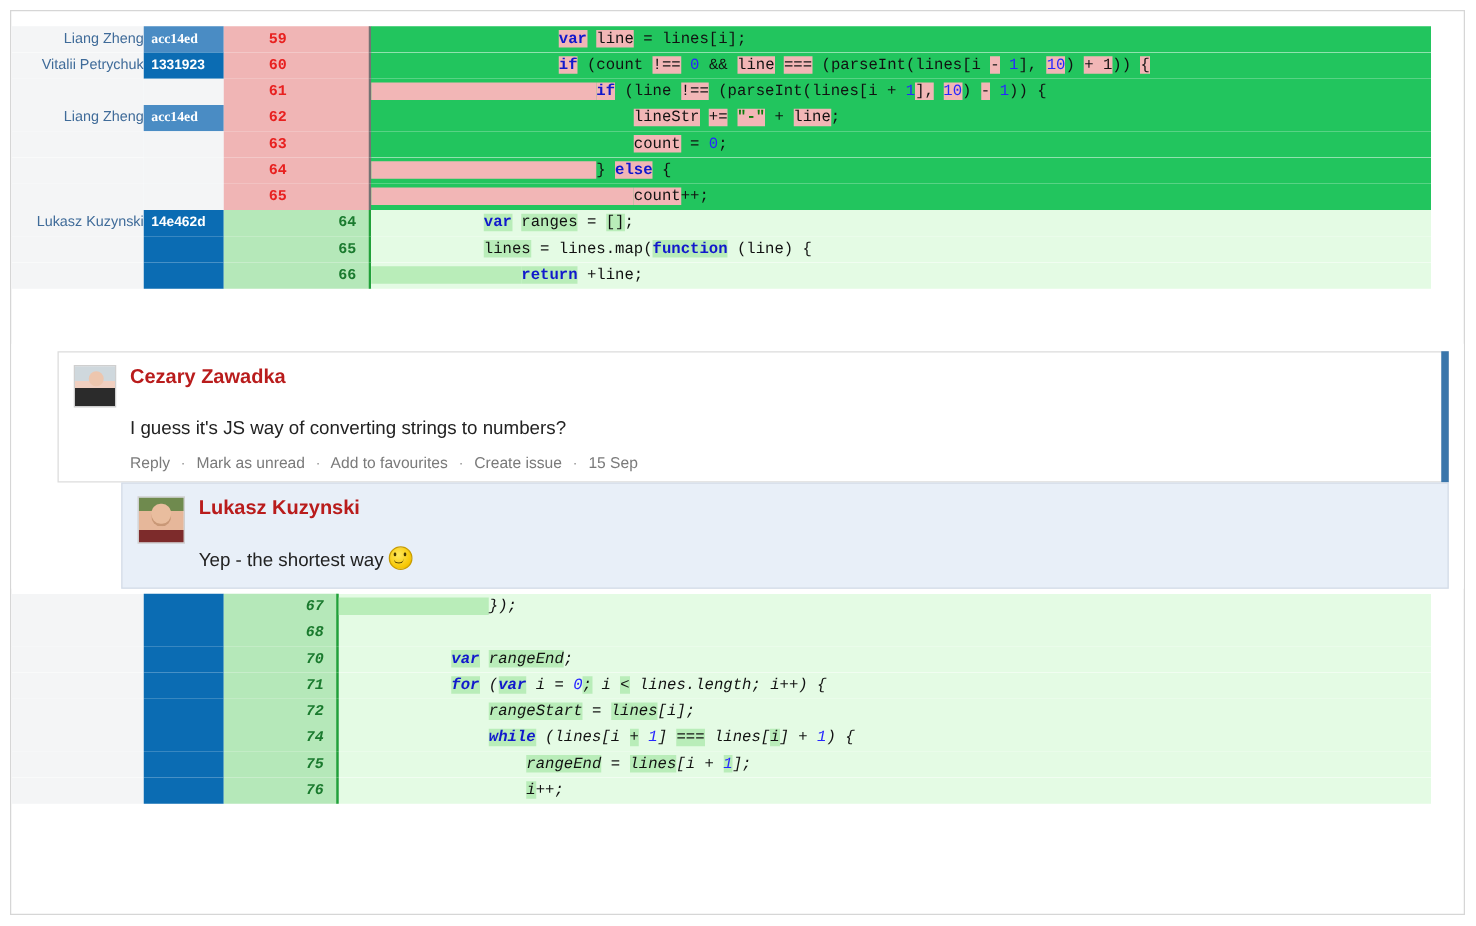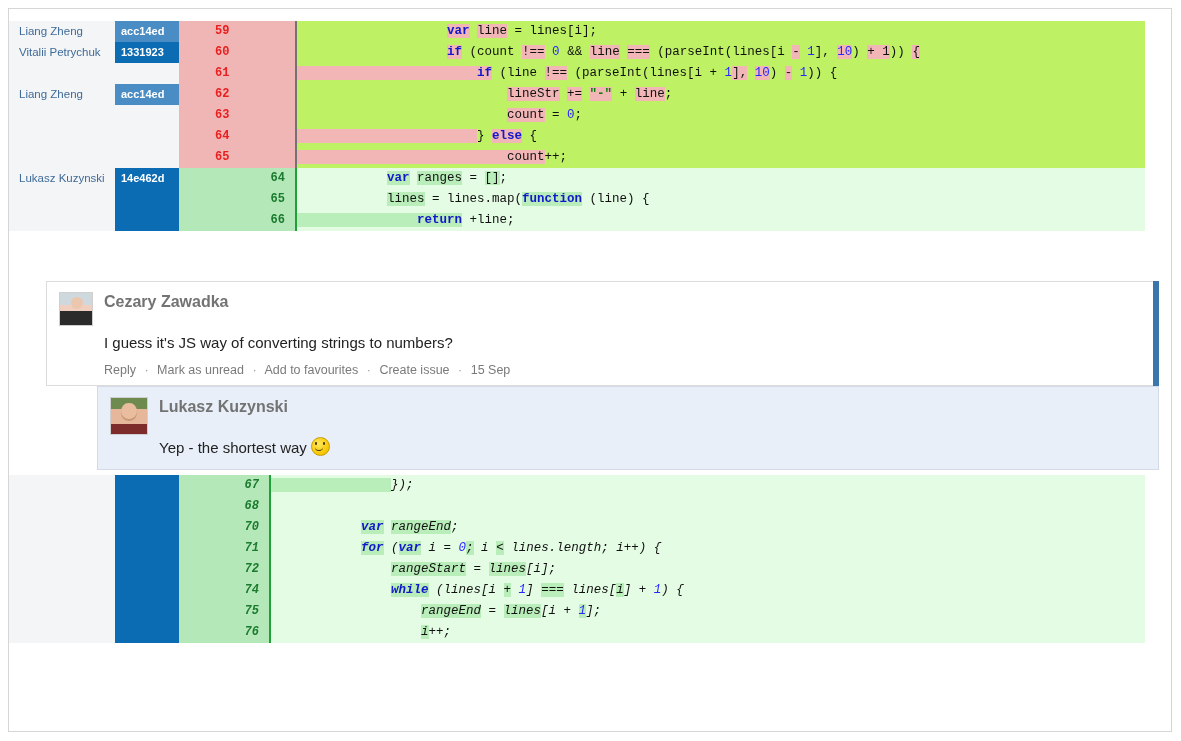--- a/index.html
+++ b/index.html
@@ -21,33 +21,33 @@
   .diff{
     border-collapse:collapse;
     table-layout:fixed;
     font-family:"Liberation Mono","DejaVu Sans Mono",monospace;
     font-size:12.5px;
   }
   .diff td{padding:0;vertical-align:top;height:21px;line-height:21px;white-space:pre;}
 
   .c-author{width:96px;background:#f4f5f6;color:#3f6b99;
     font-family:"Liberation Sans",sans-serif;font-size:11.5px;
-    padding-left:10px !important;overflow:hidden;text-overflow:ellipsis;}
+    padding-left:10px !important;overflow:hidden;text-overflow:ellipsis;text-align:right;}
   .c-hash{width:58px;color:#ffffff;font-family:"Liberation Sans",sans-serif;
     font-size:11px;font-weight:bold;text-align:left;padding-left:6px !important;}
-  .hash-a{background:#4a8cc4;}
+  .hash-a{background:#4a8cc4;font-family:Liberation Serif, serif;}
   .hash-b{background:#0b6cb3;}
   .hash-blank{background:#f4f5f6;}
   .c-num{width:80px;font-size:12px;font-weight:bold;}
   .c-code{position:relative;}
 
   
   .row-del .c-num{background:#f0b5b5;color:#e8201f;text-align:left;padding-left:36px !important;
      border-right:2px solid #737373;}
-  .row-del .c-code{background:#bef264;font-family:Liberation Mono, monospace;}
+  .row-del .c-code{background:#22c55e;font-family:Liberation Mono, monospace;}
   .row-del .c-author{background:#f4f5f6;}
   
   .row-add .c-num{background:#b5e8b9;color:#1a7a2e;text-align:right;padding-right:10px !important;
      border-right:2px solid #21a03a;}
   .row-add .c-code{background:#e4fbe4;}
   .row-add .c-author{background:#f4f5f6;}
   .row-add .c-hash.hash-blank{background:#0b6cb3;}
 
   .code-inner{display:block;padding-left:0;}
   .kw{color:#1118cc;font-weight:bold;}
@@ -71,21 +71,21 @@
     position:relative;margin:0 14px 0 88px;background:#e8eff8;
     border:1px solid #d3dbe6;box-sizing:border-box;
   }
   .reply-card .comment-inner{padding:10px 12px 10px 12px;}
 
   .c-row{display:flex;align-items:flex-start;}
   .avatar{width:34px;height:34px;flex:0 0 34px;margin-right:11px;border:1px solid #cfcfcf;
     box-sizing:border-box;overflow:hidden;position:relative;background:#cfd3d6;}
   .avatar.big{width:38px;height:38px;flex:0 0 38px;}
   .c-body{flex:1 1 auto;min-width:0;}
-  .c-name{color:#737373;font-weight:bold;font-size:16px;line-height:20px;
+  .c-name{color:#b91c1c;font-weight:bold;font-size:16px;line-height:20px;
     font-family:"Liberation Sans",sans-serif;}
   .c-text{color:#222222;font-size:15px;line-height:22px;margin-top:20px;
     font-family:"Liberation Sans",sans-serif;}
   .c-actions{margin-top:9px;font-size:12.5px;color:#7a7a7a;
     font-family:"Liberation Sans",sans-serif;}
   .c-actions span.lnk{color:#7a7a7a;}
   .c-actions span.sep{padding:0 5px;color:#9a9a9a;}
   .emoji{display:inline-block;width:17px;height:17px;border-radius:50%;
     background:radial-gradient(circle at 40% 35%, #ffe85c 0%, #f7c600 70%, #d9a400 100%);
     position:relative;vertical-align:-3px;margin-left:4px;border:1px solid #c89c00;}

